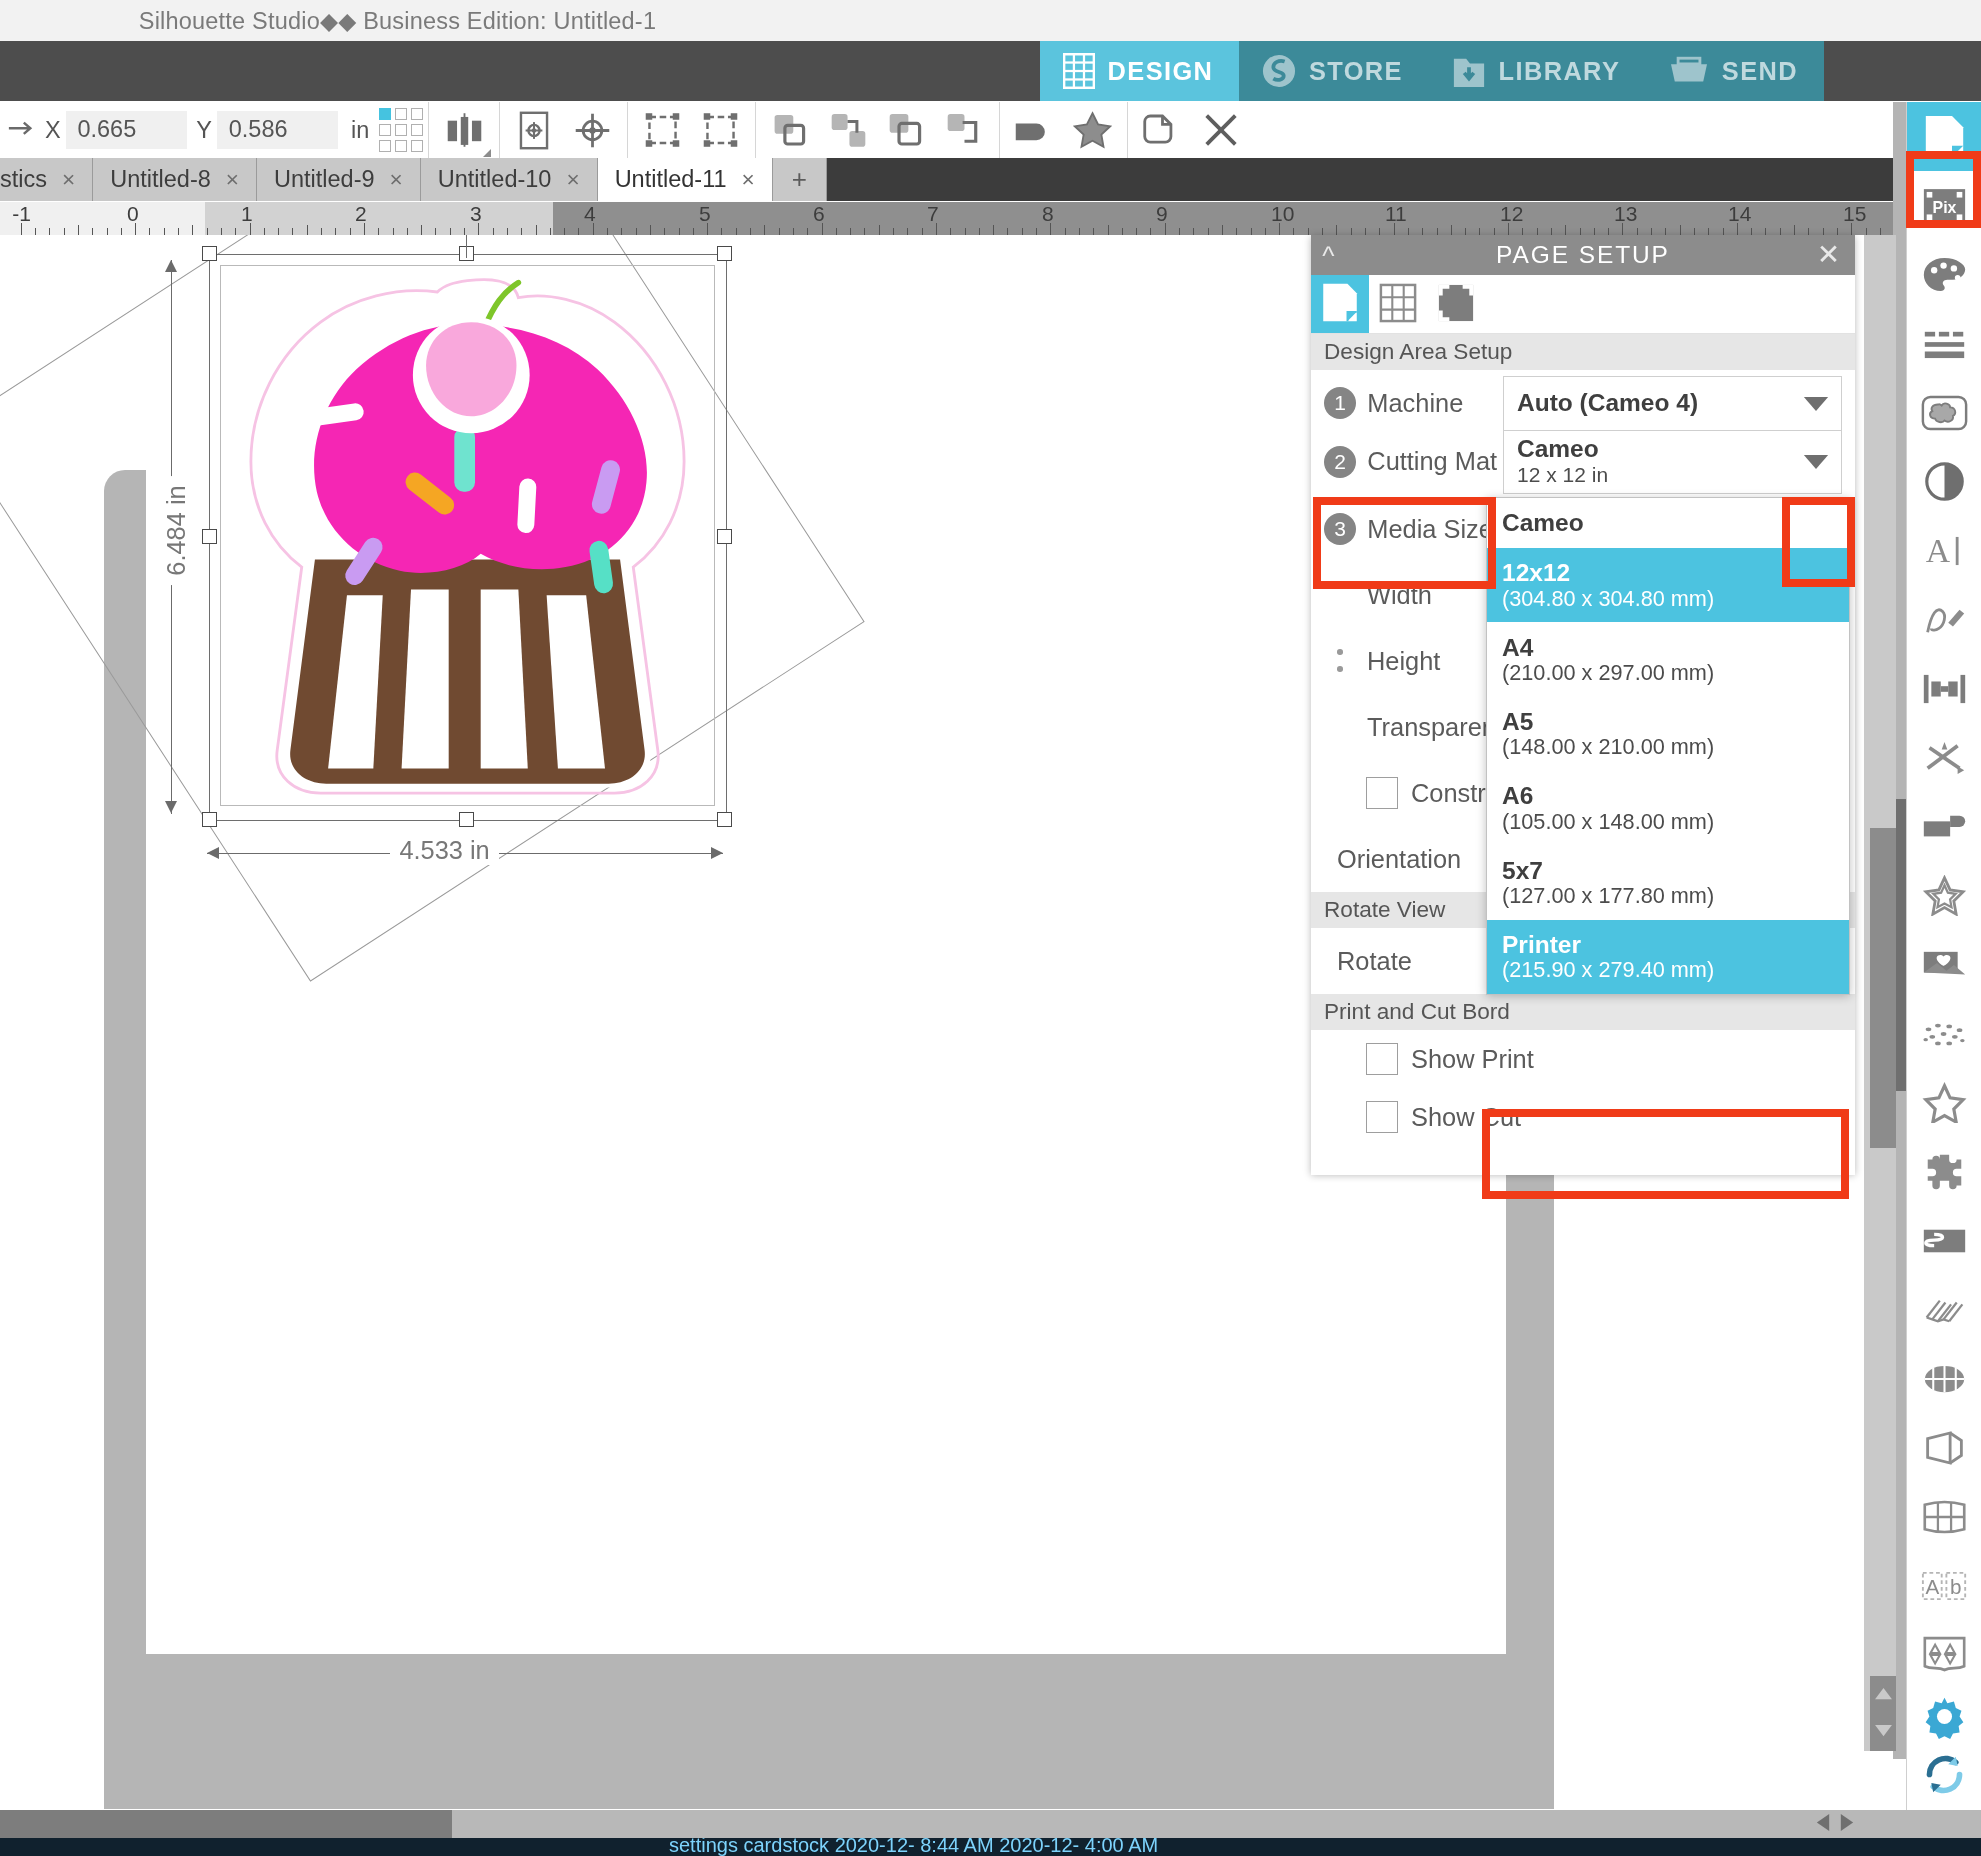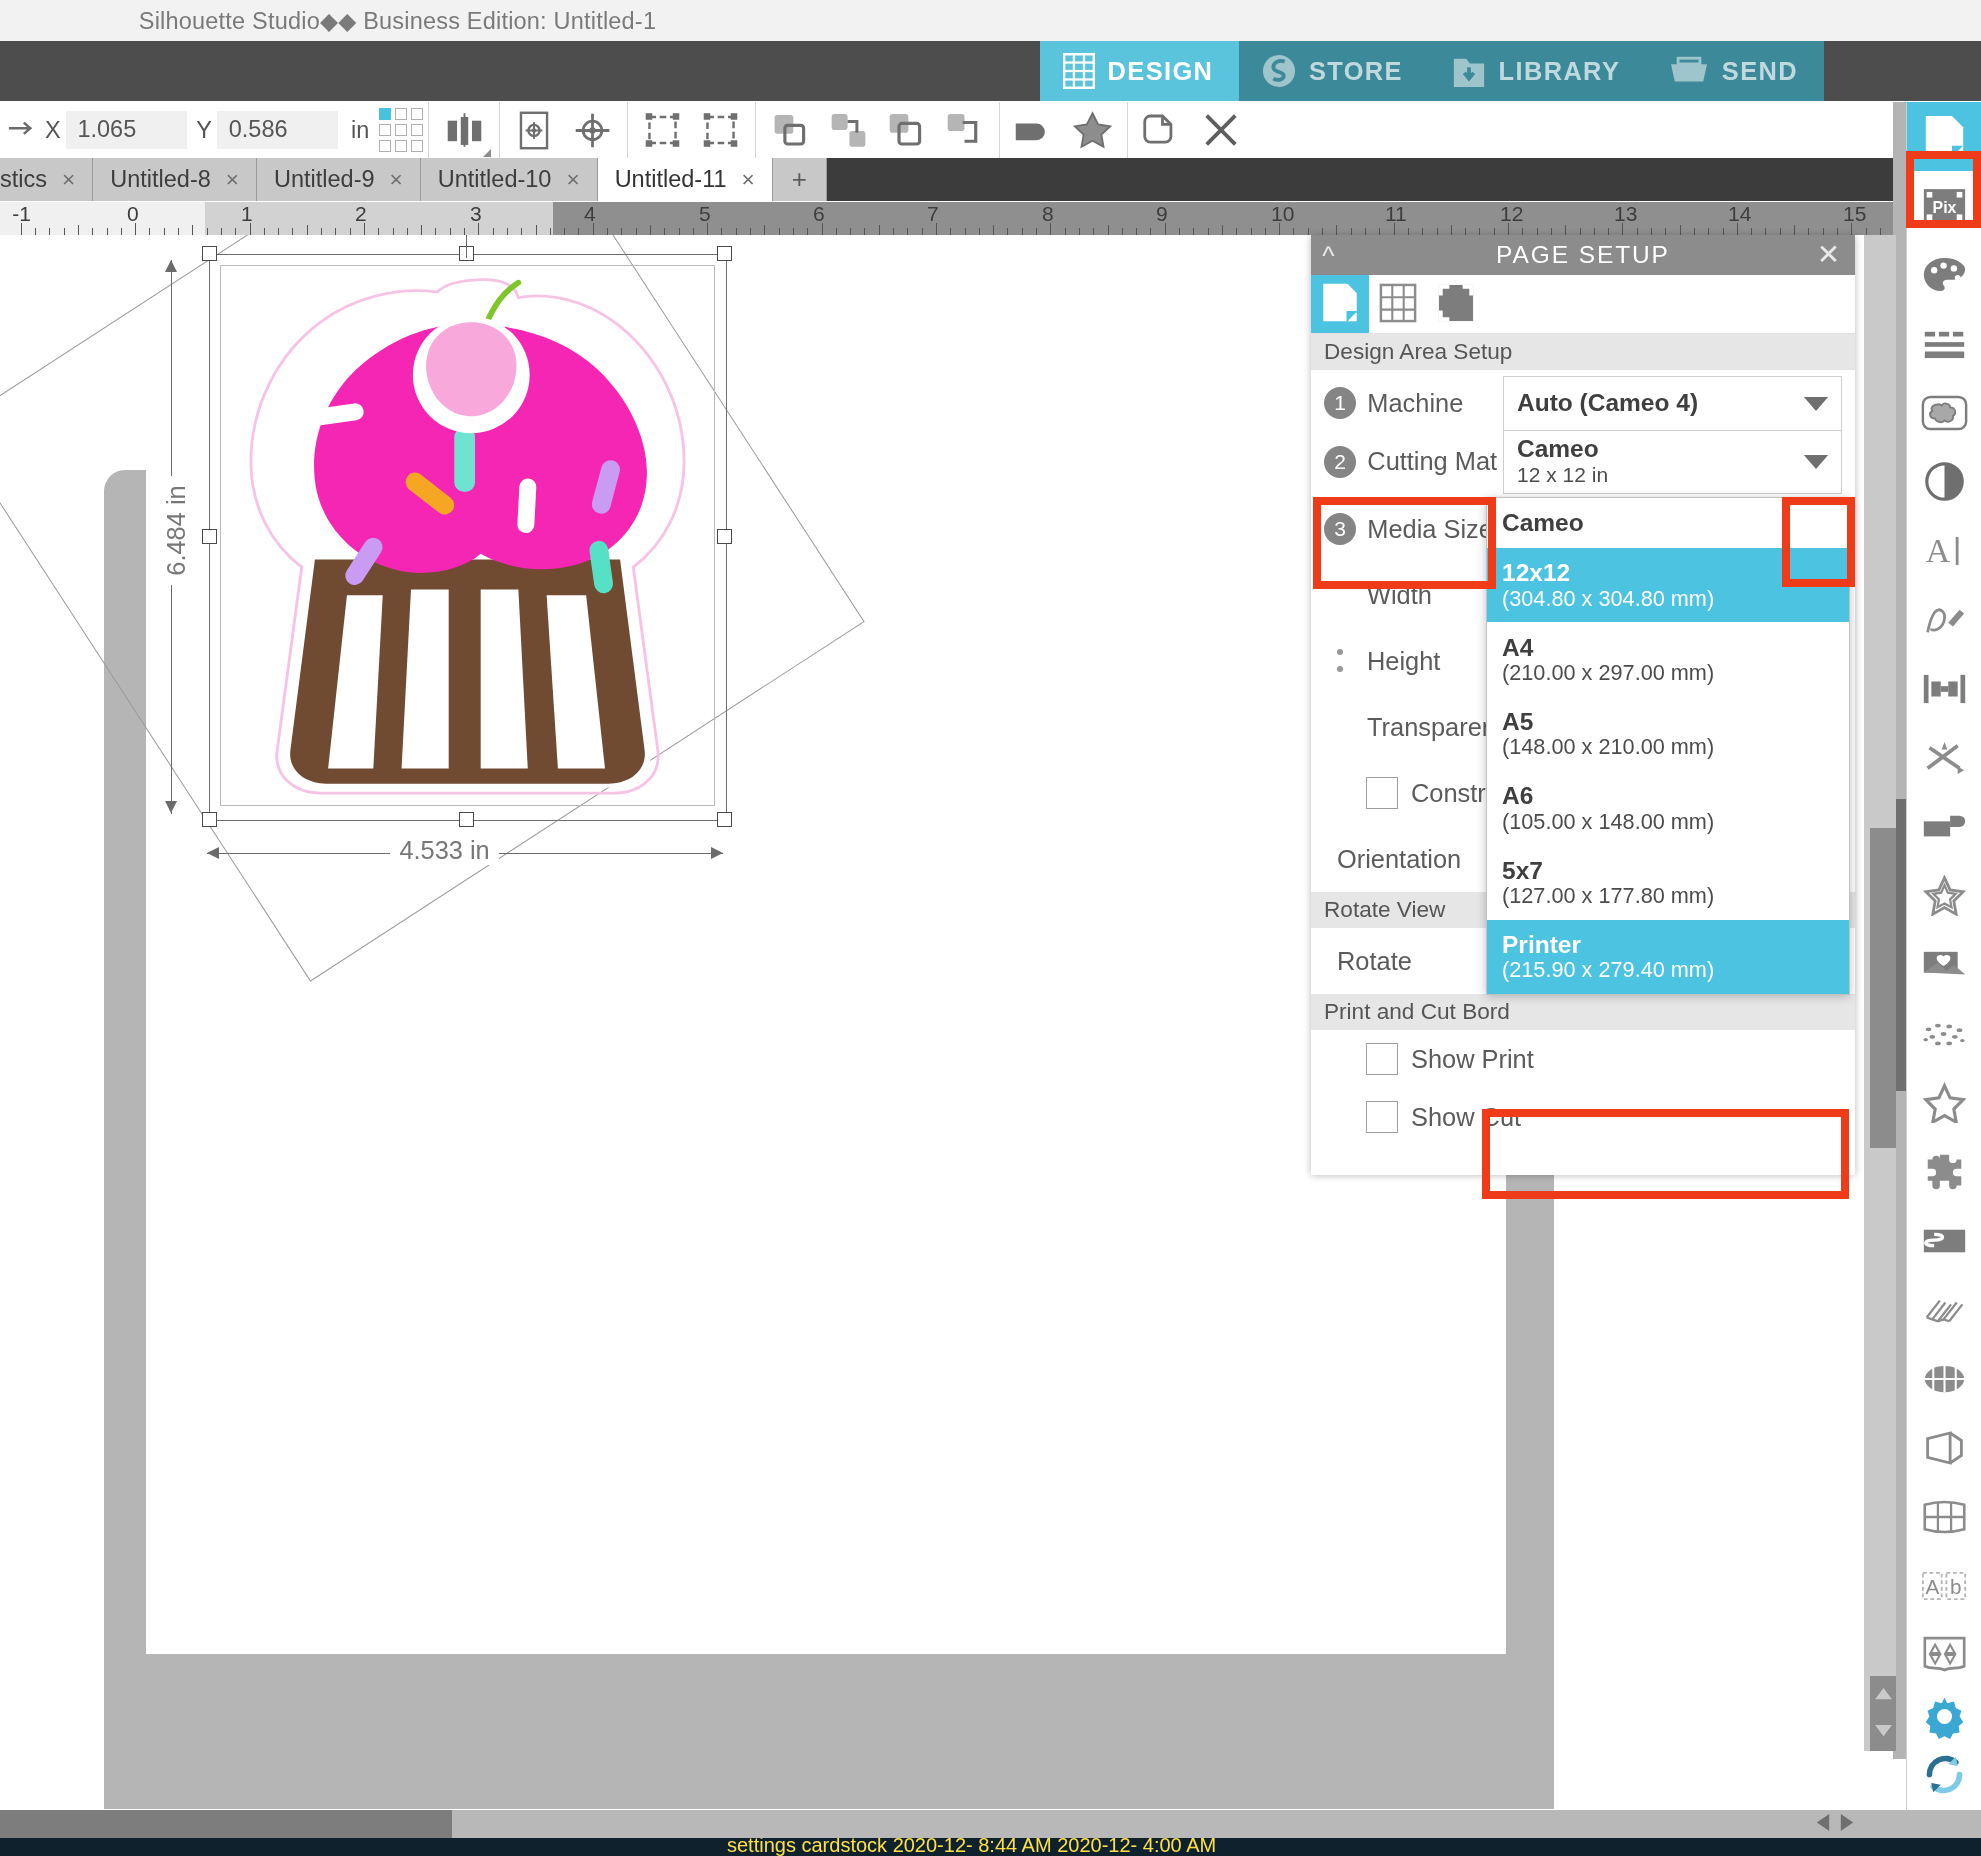--- a/index.html
+++ b/index.html
@@ -157,21 +157,21 @@
   
   #vscroll{position:absolute;left:1870px;top:235px;width:26px;height:1516px;background:#c9c9c9;}
   #hscrollbar{position:absolute;left:0;top:1810px;width:1864px;height:28px;background:#b8b8b8;}
   #hthumb{position:absolute;left:0;top:0;width:452px;height:28px;background:#7d7d7d;}
   #statusstrip{position:absolute;left:0;top:1810px;width:1981px;height:28px;background:#b8b8b8;}
   #osbar{
     position:absolute;left:0;top:1838px;width:1981px;height:19px;
     background:#10212e;overflow:hidden;
   }
   #osbar .ostext{
-    position:absolute;left:727px;top:-3.8px;color:#fde047;font-size:20px;white-space:nowrap;
+    position:absolute;left:669px;top:-3.8px;color:#7dd3fc;font-size:20px;white-space:nowrap;
   }
   .navarrows{position:absolute;left:1806px;top:1810px;width:58px;height:28px;background:#b8b8b8;display:flex;align-items:center;justify-content:center;gap:3.8px;}
   .spinbtns{position:absolute;left:1870px;top:1676px;width:26px;height:75px;background:#8c8c8c;display:flex;flex-direction:column;align-items:center;justify-content:space-around;}
 </style>
 </head>
 <body>
 
 <div id="titlebar">
   <div class="tt">Silhouette Studio◆◆ Business Edition: Untitled-1</div>
 </div>
@@ -229,21 +229,21 @@
 
 <div id="toolbar">
 
   <div class="tgroup">
     <span style="margin-left:1.9px;">
       <svg width="28" height="24.5" viewBox="0 0 30 26">
           <path d="M2 13h22M18 7l7 6-7 6" fill="none" stroke="#6a6a6a" stroke-width="2.6"></path>
         </svg>
     </span>
     <span class="xy-label">X</span>
-    <span class="xy-val">1.065</span>
+    <span class="xy-val">0.665</span>
     <span class="xy-label">Y</span>
     <span class="xy-val">0.586</span>
     <span class="unit">in</span>
     <span class="anchor">
       <i class="on"></i>
         <i></i>
         <i></i>
         <i></i>
         <i></i>
         <i></i>

